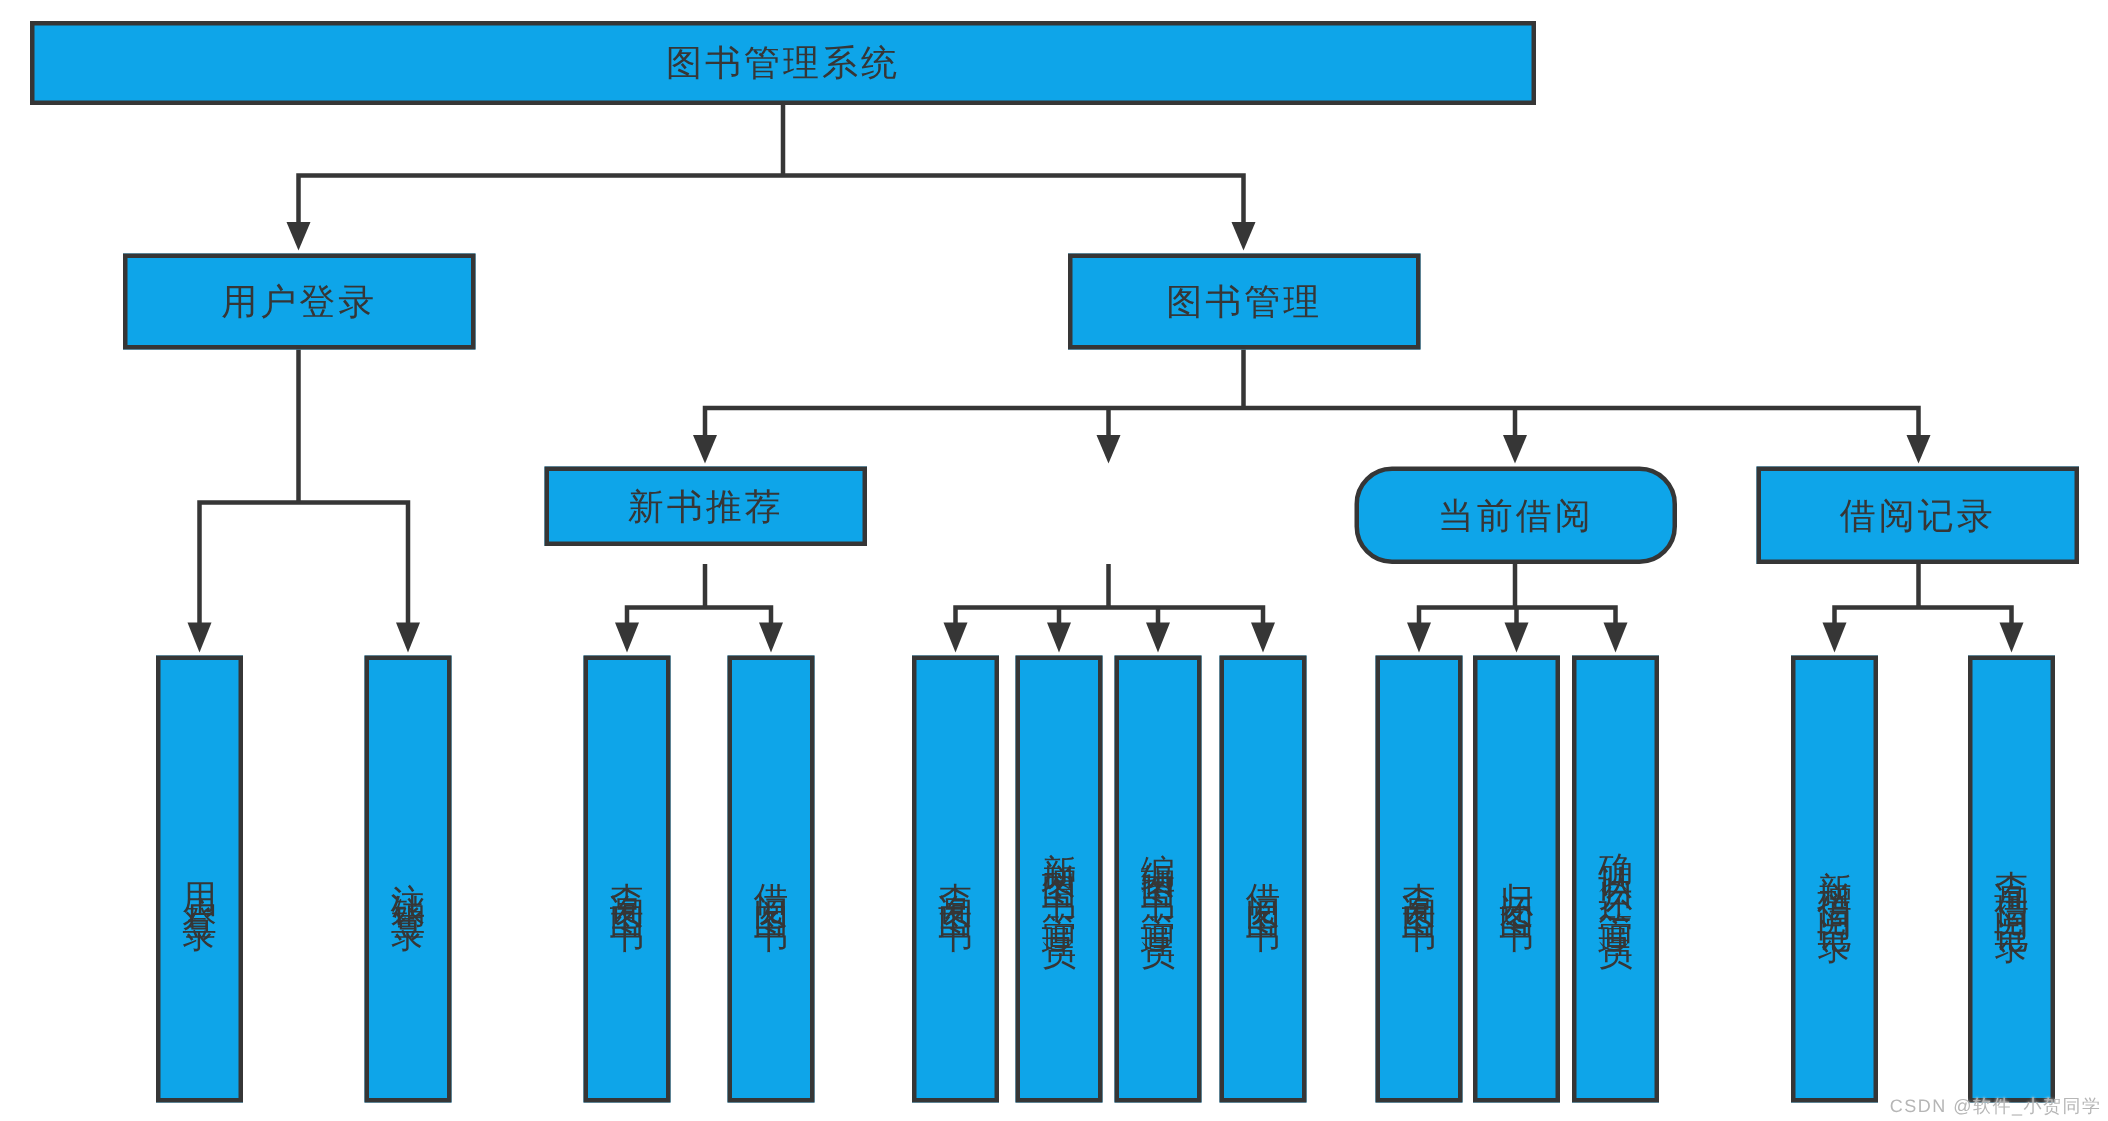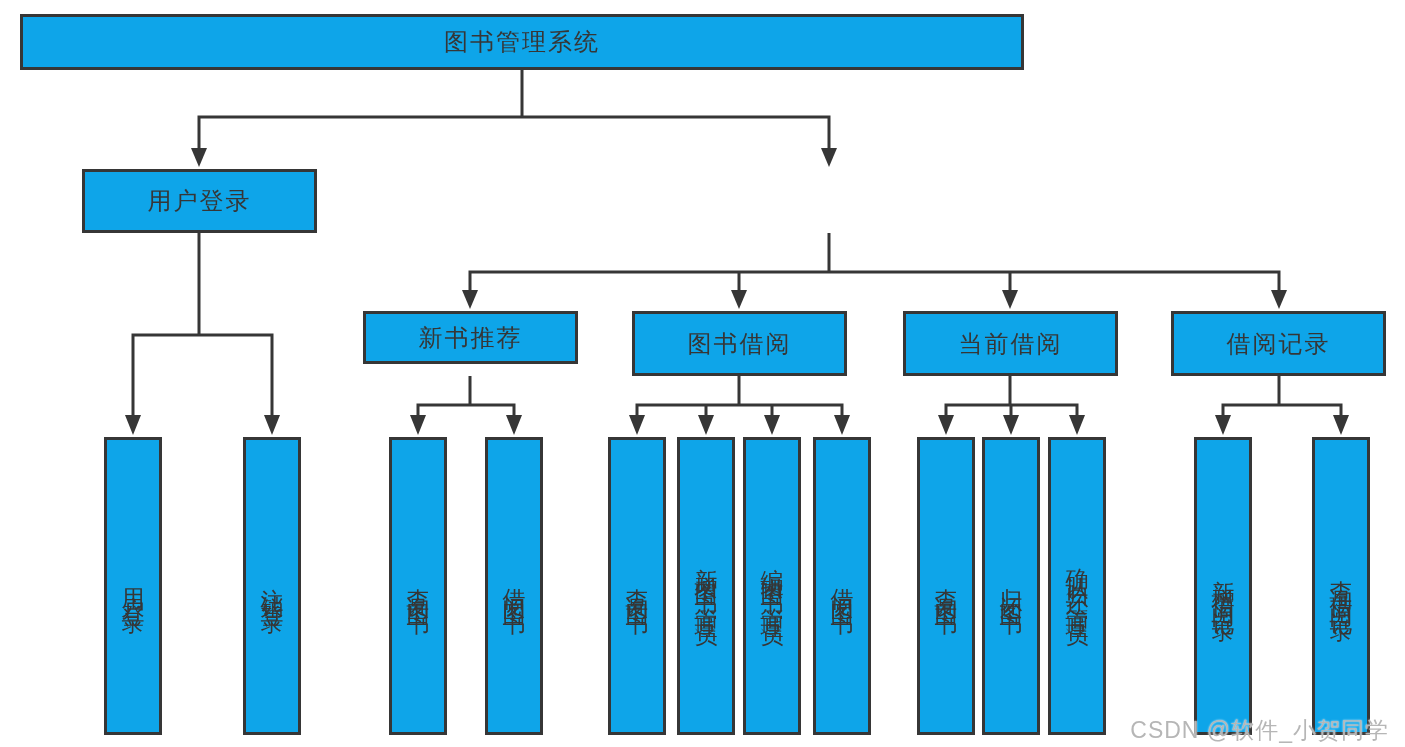--- a/index.html
+++ b/index.html
@@ -28,23 +28,23 @@
   .hbox{font-size:24px;letter-spacing:2px;}
   .vbox{font-size:23px;}
   .vbox .vtext{
     writing-mode:vertical-rl;
     text-orientation:mixed;
     letter-spacing:8px;
     line-height:1;
   }
   .watermark{
     position:absolute;
-    right:16px;
+    right:4px;
     bottom:1px;
-    font-size:23px;
+    font-size:12px;
     letter-spacing:1px;
     color:var(--watermark,#b6b6b6);
     text-shadow:0 0 2px #ffffff;
     white-space:nowrap;
   }
 </style>
 </head>
 <body>
 
 <div class="canvas">
@@ -85,28 +85,28 @@
     <polygon points="1341,435 1333,415 1349,415"></polygon>
   </svg>
 
   <div class="node hbox" style="left:20px;top:14px;width:1004px;height:56px;">
     <span>图书管理系统</span>
   </div>
 
   <div class="node hbox" style="left:82px;top:169px;width:235px;height:64px;">
     <span>用户登录</span>
   </div>
+  <div class="node hbox" style="left:712px;top:169px;width:235px;height:64px;">
+    <span>图书管理</span>
+  </div>
 
   <div class="node hbox" style="left:363px;top:311px;width:215px;height:53px;">
     <span>新书推荐</span>
   </div>
-  <div class="node hbox" style="left:632px;top:311px;width:215px;height:65px;">
-    <span>图书借阅</span>
-  </div>
-  <div class="node hbox" style="left:903px;top:311px;width:215px;height:65px;">
+  <div class="node hbox" style="left:903px;top:311px;width:215px;height:65px;border-radius:25px;">
     <span>当前借阅</span>
   </div>
   <div class="node hbox" style="left:1171px;top:311px;width:215px;height:65px;">
     <span>借阅记录</span>
   </div>
 
   <div class="node vbox" style="left:104px;top:437px;width:58px;height:298px;">
     <span class="vtext">用户登录</span>
   </div>
   <div class="node vbox" style="left:243px;top:437px;width:58px;height:298px;">

